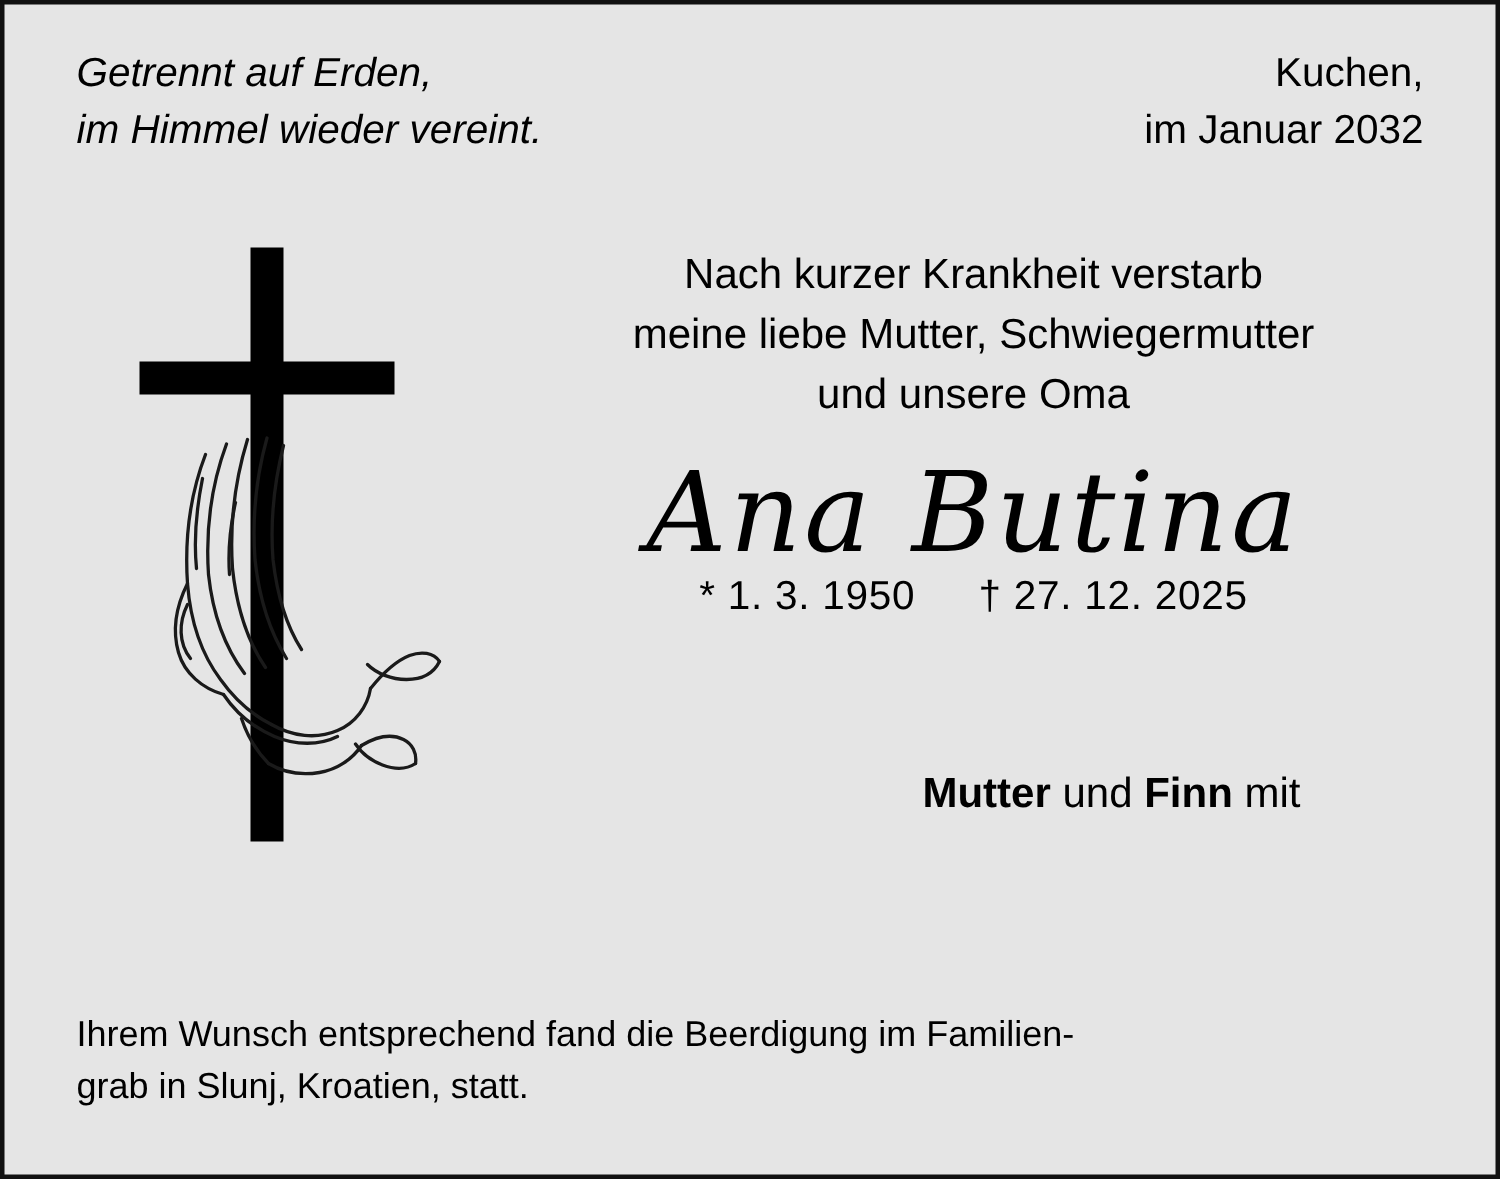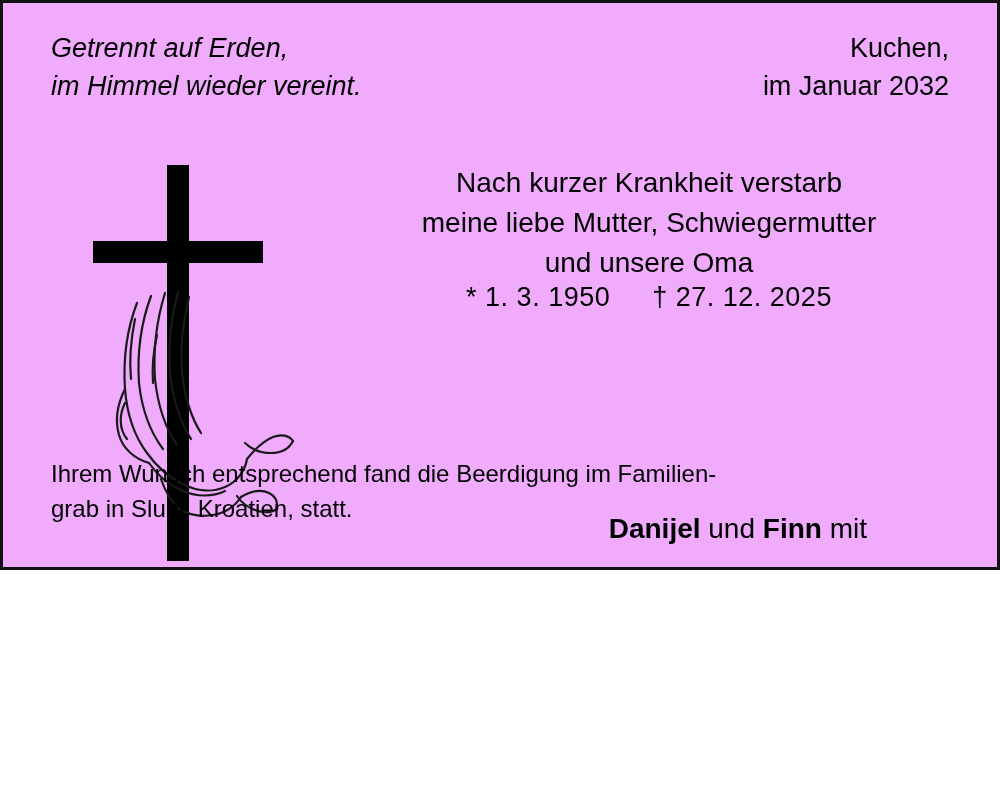--- a/index.html
+++ b/index.html
@@ -11,23 +11,23 @@
     width: 1000px;
     height: 786px;
     font-family: "Liberation Sans", sans-serif;
     color: #000000;
     overflow: hidden;
   }
   .notice {
     position: relative;
     box-sizing: border-box;
     width: 1000px;
-    height: 570px;
+    height: 786px;
     border: 3px solid #111111;
-    background: #f0abfc;
+    background: #e5e5e5;
     padding: 12px;
   }
 
   
   .top-row {
     position: absolute;
     left: 0;
     top: 26px;
     width: 100%;
     box-sizing: border-box;
@@ -159,30 +159,31 @@
         <path d="M70 166 C66 186 64 206 66 226"></path>
         <path d="M92 182 C88 200 87 216 88 230"></path>
       </g>
     </svg>
   </div>
 
   <div class="main-block">
     <div class="intro">Nach kurzer Krankheit verstarb
 meine liebe Mutter, Schwiegermutter
 und unsere Oma</div>
+    <div class="name">Ana Butina</div>
     <div class="dates">
       <span>* 1. 3. 1950</span>
       <span class="sep"></span>
       <span>† 27. 12. 2025</span>
     </div>
   </div>
 
   <div class="mourners">
     <div class="names">
-      <b>Danijel</b>
+      <b>Mutter</b>
       <span>und</span>
       <b>Finn</b>
       <span>mit</span>
     </div>
   </div>
 
   <div class="footer">Ihrem Wunsch entsprechend fand die Beerdigung im Familien-
 grab in Slunj, Kroatien, statt.</div>
 
 </div>

